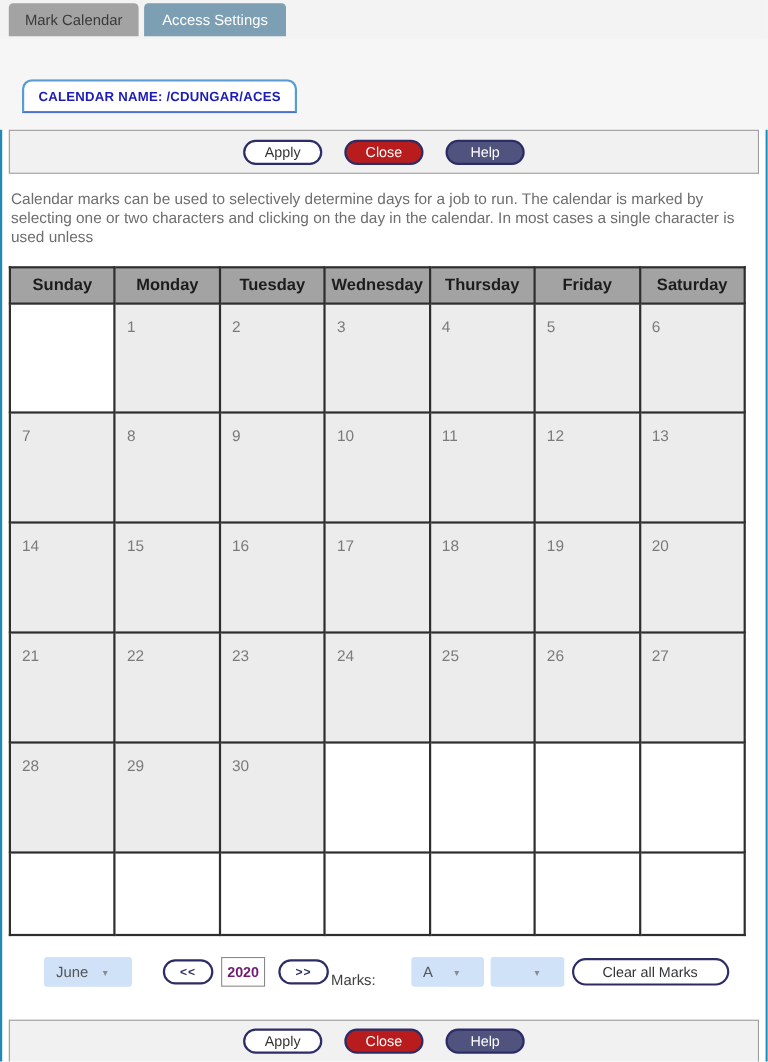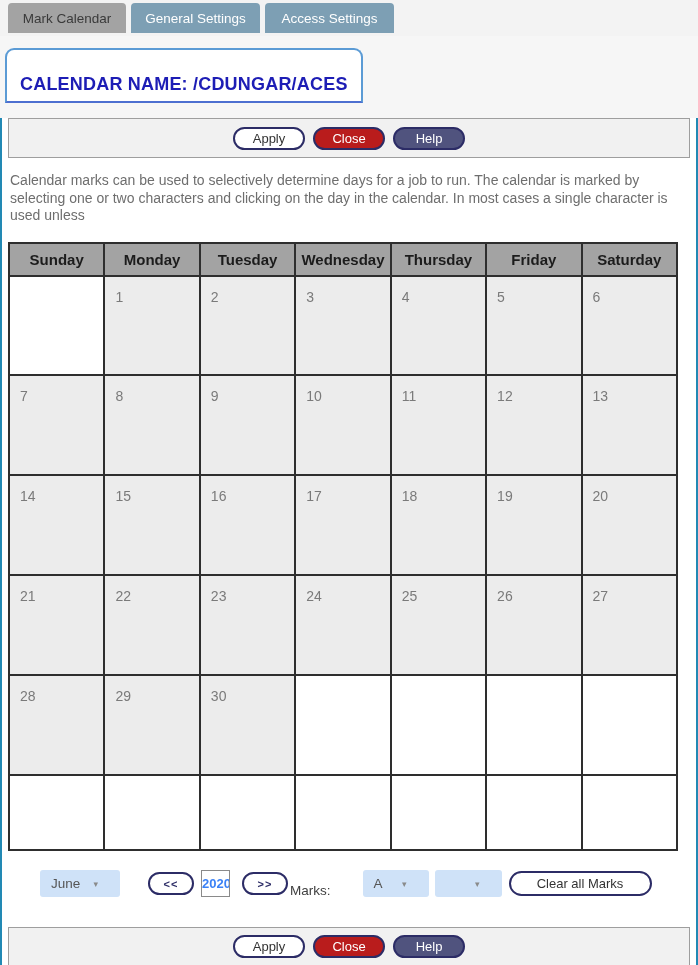--- a/index.html
+++ b/index.html
@@ -27,28 +27,28 @@
     margin-right: 5px;
     cursor: default;
   }
   .top-tab.inactive { background: #7d9fb4; color: #ffffff; width: 129px; }
   .top-tab.active   { background: #a3a3a3; color: #3a3a3a; width: 118px; }
 
   
   .name-tab-row { height: 67px; position: relative; }
   .name-tab {
     position: absolute;
-    left: 5px;
+    left: 20px;
     bottom: 0;
     background: #ffffff;
     border: 2px solid #5b9bd5;
     border-bottom: 2px solid #4d6fd0;
     border-radius: 9px 9px 0 0;
-    padding: 24px 13px 6px 13px;
-    font-size: 18px;
+    padding: 7px 13px 6px 13px;
+    font-size: 12px;
     font-weight: bold;
     color: #1d1db5;
     letter-spacing: 0.2px;
   }
 
   
   .panel {
     background: #ffffff;
     border-left: 2px solid #2289b4;
     border-right: 2px solid #2289b4;
@@ -58,21 +58,21 @@
   }
 
   .action-bar {
     margin: 15px 2px 0 2px;
     height: 40px;
     background: #f1f1f1;
     border: 1px solid #9e9e9e;
     display: flex;
     align-items: center;
     justify-content: center;
-    gap: 8px;
+    gap: 20px;
   }
   .pill-btn {
     width: 72px;
     height: 23px;
     border-radius: 12px;
     border: 2px solid #2c2c66;
     font-size: 13px;
     font-family: "Liberation Sans", sans-serif;
     display: flex;
     align-items: center;
@@ -155,28 +155,28 @@
     font-weight: bold;
     display: flex;
     align-items: center;
     justify-content: center;
     cursor: pointer;
     letter-spacing: 1px;
   }
   .nav-prev { margin-left: 28px; }
   .nav-next { margin-left: 12px; }
   .year-input {
-    width: 29px;
+    width: 40px;
     height: 27px;
     margin-left: 7px;
     border: 1px solid #8a8a8a;
     text-align: center;
     font-size: 13px;
     font-weight: bold;
-    color: #3b82f6;
+    color: #701a75;
     font-family: "Liberation Sans", sans-serif;
     background: #ffffff;
   }
   .marks-label {
     color: #404040;
     font-size: 13.5px;
     margin-left: 2px;
     margin-top: 14px;
   }
   .clear-btn {
@@ -193,21 +193,20 @@
     justify-content: center;
     cursor: pointer;
   }
   .bottom-bar { margin-top: 21px; margin-bottom: 6px; }
 </style>
 </head>
 <body>
 
 <div class="top-tabs">
   <div class="top-tab active">Mark Calendar</div>
-  <div class="top-tab inactive">General Settings</div>
   <div class="top-tab inactive">Access Settings</div>
 </div>
 
 <div class="name-tab-row">
   <div class="name-tab">CALENDAR NAME: /CDUNGAR/ACES</div>
 </div>
 
 <div class="panel">
 
   <div class="action-bar">

